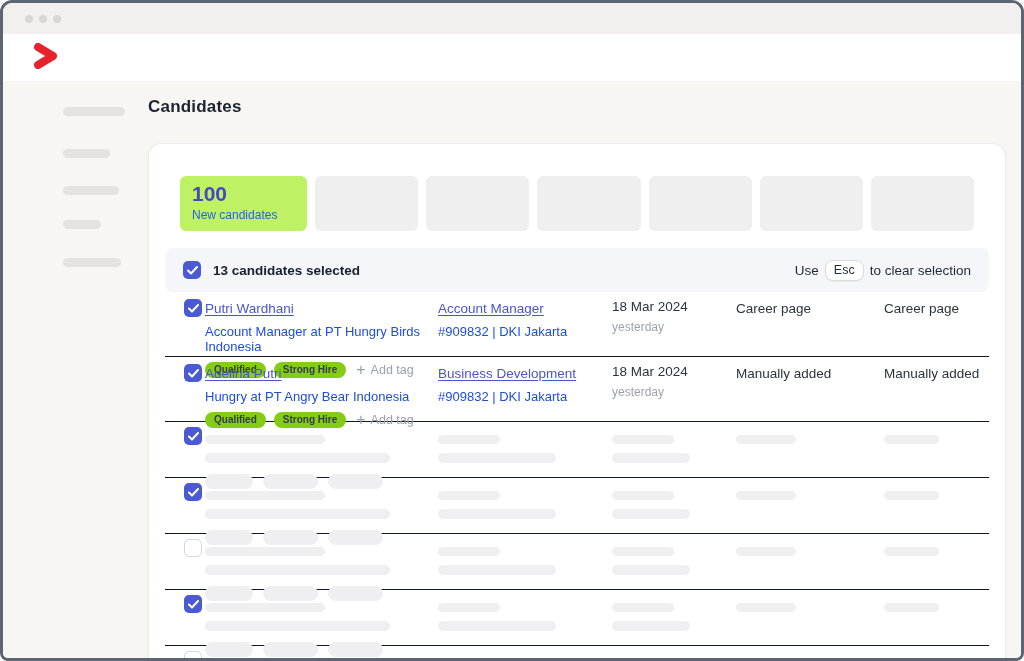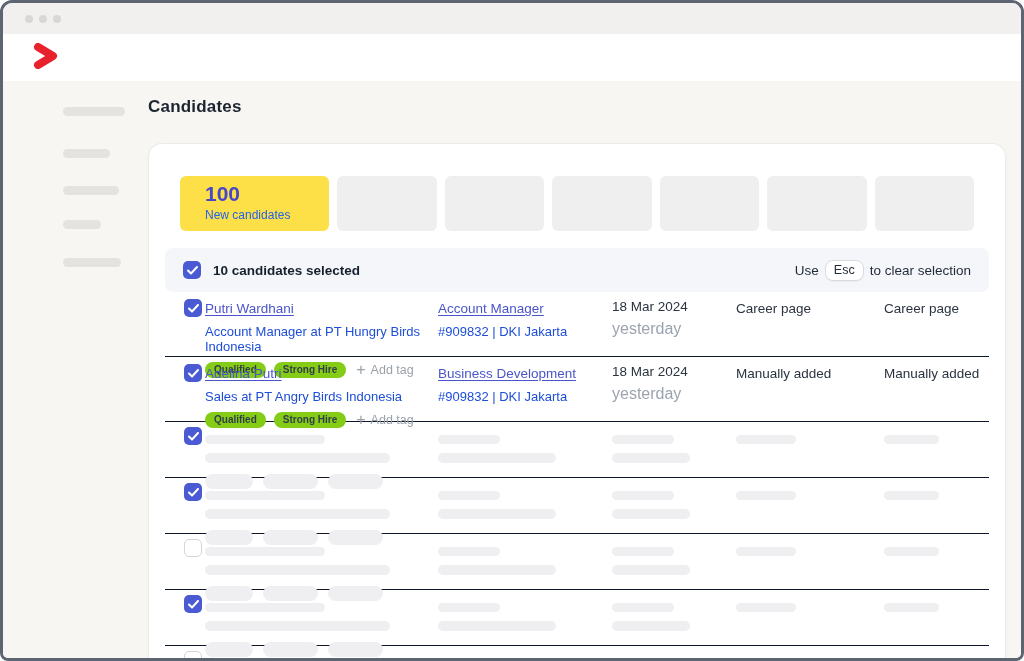--- a/index.html
+++ b/index.html
@@ -22,21 +22,21 @@
   .sb4{top:139px;width:38px;}
   .sb5{top:177px;width:58px;}
   .page-title{position:absolute;left:145px;top:16px;font-size:17px;font-weight:700;color:#1c2430;letter-spacing:.2px;}
 
   
   .card{position:absolute;left:145px;right:15px;top:62px;bottom:-20px;background:#ffffff;border:1px solid #ececec;border-bottom:none;border-radius:14px 14px 0 0;box-shadow:0 1px 3px rgba(0,0,0,.05);box-sizing:border-box;padding:16px 16px 0;overflow:hidden;}
 
   
   .stats{display:flex;gap:8px;margin:16px 15px 0;height:55px;}
   .stat{flex:1;border-radius:6px;background:#efeff0;}
-  .stat.hl{background:#fde047;padding:5px 25px;box-sizing:border-box;}
+  .stat.hl{background:#bef264;padding:5px 12px;box-sizing:border-box;}
   .stat-value{font-size:21px;font-weight:700;color:#4747c5;line-height:26px;}
   .stat-label{font-size:12px;color:#2361e8;margin-top:1px;}
 
   
   .selbar{margin-top:17px;height:44px;background:#f5f6fa;border-radius:8px;display:flex;align-items:center;padding:0 18px;box-sizing:border-box;}
   .sel-label{font-size:13.5px;font-weight:700;color:#16202e;margin-left:12px;}
   .moveto{margin-left:22px;background:#e3e6f9;color:#4754cd;font-size:13.5px;font-weight:700;border:none;border-radius:8px;padding:8px 14px;display:flex;align-items:center;gap:9px;cursor:pointer;font-family:inherit;}
   .caret{width:0;height:0;border-left:5px solid transparent;border-right:5px solid transparent;border-top:6px solid #4754cd;}
   .hint{margin-left:auto;display:flex;align-items:center;gap:6px;font-size:13.5px;color:#1f2937;}
   .esc-key{background:#ffffff;border:1px solid #d9dbe0;border-radius:8px;padding:2px 8px 3px;font-size:12.5px;color:#1f2937;box-shadow:0 1px 1px rgba(0,0,0,.04);}
@@ -50,21 +50,21 @@
   .row{display:grid;grid-template-columns:21px 233px 174px 124px 148px 1fr;padding-left:19px;border-bottom:1px solid #0f172a;box-sizing:border-box;}
   .row.cand{height:65px;padding-top:7px;}
   .row.skel{height:56px;padding-top:5px;}
   .link{font-size:13.5px;color:#4a55c9;text-decoration:underline;text-underline-offset:2px;}
   .sub{font-size:13px;color:#1d4ed8;margin-top:7px;}
   .tags{display:flex;align-items:center;gap:8px;margin-top:8px;}
   .pill-tag{background:#84cc16;border-radius:999px;padding:2px 9px 3px;font-size:10px;font-weight:700;color:#333d49;}
   .addtag{display:flex;align-items:center;gap:5px;color:#9aa1ab;font-size:12.5px;cursor:pointer;margin-left:2px;}
   .addtag .plus{font-size:16px;line-height:12px;font-weight:400;}
   .cell-date .d1{font-size:13.5px;color:#2b3440;}
-  .cell-date .d2{font-size:16px;color:#9ca3af;margin-top:6px;}
+  .cell-date .d2{font-size:12px;color:#9ca3af;margin-top:6px;}
   .plain{font-size:13.5px;color:#2b3440;}
 
   
   .sk{background:#efeff1;border-radius:5px;}
   .skb1{height:9px;margin-top:8px;}
   .skb2{height:10px;margin-top:9px;}
   .skpills{display:flex;gap:10px;margin-top:11px;}
   .skpill{height:15px;border-radius:999px;}
   .w120{width:120px;}.w185{width:185px;}.w62{width:62px;}.w118{width:118px;}
   .w78{width:78px;}.w60{width:60px;}.w55{width:55px;}.w48{width:48px;}
@@ -111,21 +111,21 @@
         <div class="stat"></div>
         <div class="stat"></div>
       </div>
 
       <div class="selbar">
         <div class="cb">
           <svg width="11" height="9" viewBox="0 0 11 9">
               <path d="M1 4.5 L4 7.5 L10 1" fill="none" stroke="#fff" stroke-width="2" stroke-linecap="round" stroke-linejoin="round"></path>
             </svg>
         </div>
-        <span class="sel-label">10 candidates selected</span>
+        <span class="sel-label">13 candidates selected</span>
         <div class="hint">
           <span>Use</span>
           <span class="esc-key">Esc</span>
           <span>to clear selection</span>
         </div>
       </div>
 
       <div>
 
         <div class="row cand">
@@ -163,21 +163,21 @@
         <div class="row cand">
           <div>
               <div class="cb">
             <svg width="11" height="9" viewBox="0 0 11 9">
                   <path d="M1 4.5 L4 7.5 L10 1" fill="none" stroke="#fff" stroke-width="2" stroke-linecap="round" stroke-linejoin="round"></path>
                 </svg>
           </div>
             </div>
           <div>
             <a class="link" href="#">Adelina Putri</a>
-            <div class="sub">Sales at PT Angry Birds Indonesia</div>
+            <div class="sub">Hungry at PT Angry Bear Indonesia</div>
             <div class="tags">
               <span class="pill-tag">Qualified</span>
               <span class="pill-tag">Strong Hire</span>
               <span class="addtag">
                   <span class="plus">+</span>
                   <span>Add tag</span>
                 </span>
             </div>
           </div>
           <div>

